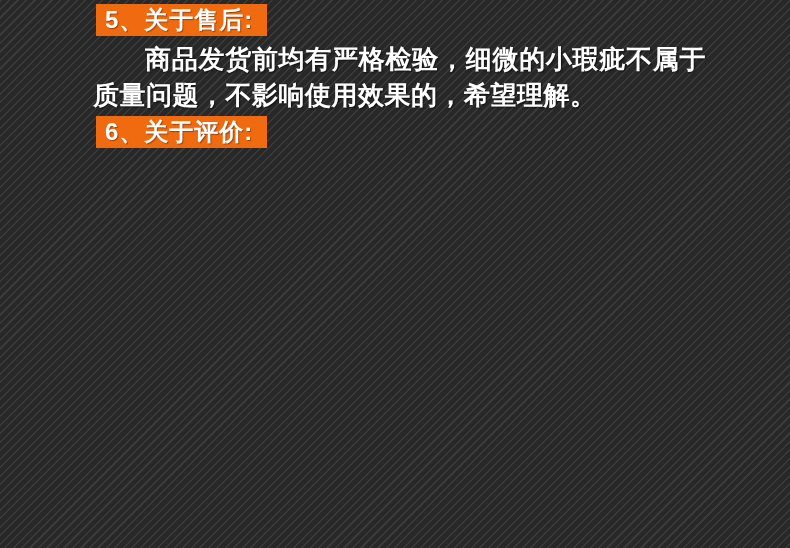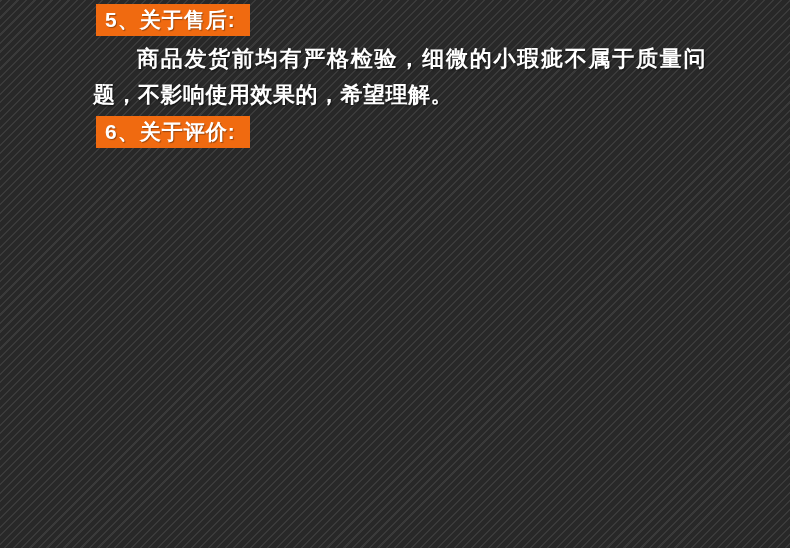--- a/index.html
+++ b/index.html
@@ -25,32 +25,32 @@
     height: 548px;
     padding: 4px 84px 0 93px;
   }
   .section { margin: 0; }
   .badge-row { margin: 0 0 5px 3px; }
   .section + .section .badge-row { margin-top: 3px; text-decoration: underline; }
   .badge {
     display: inline-block;
     background: #f06a10;
     color: #ffffff;
-    font-size: 21px;
+    font-size: 24px;
     font-weight: bold;
     line-height: 24px;
     padding: 4px 14px 4px 9px;
     letter-spacing: 1px;
     text-shadow: 1px 1px 1px rgba(0,0,0,0.35);
     white-space: nowrap;
   }
   .para {
     margin: 0;
     color: #ffffff;
-    font-size: 22px;
+    font-size: 26px;
     font-weight: bold;
     line-height: 36px;
     text-indent: 2em;
     text-align: justify;
     letter-spacing: 0.5px;
     text-shadow: 1px 1px 2px rgba(0,0,0,0.65);
   }
 </style>
 </head>
 <body>

